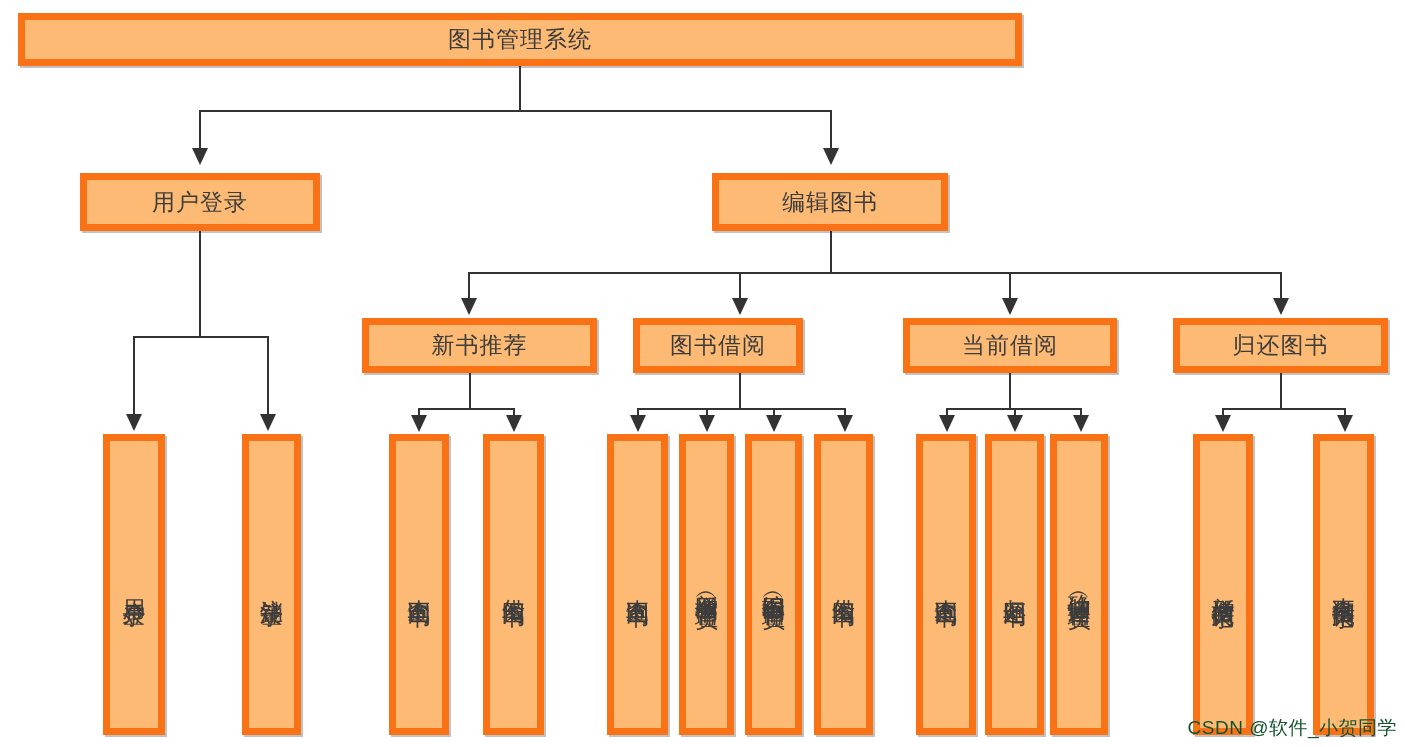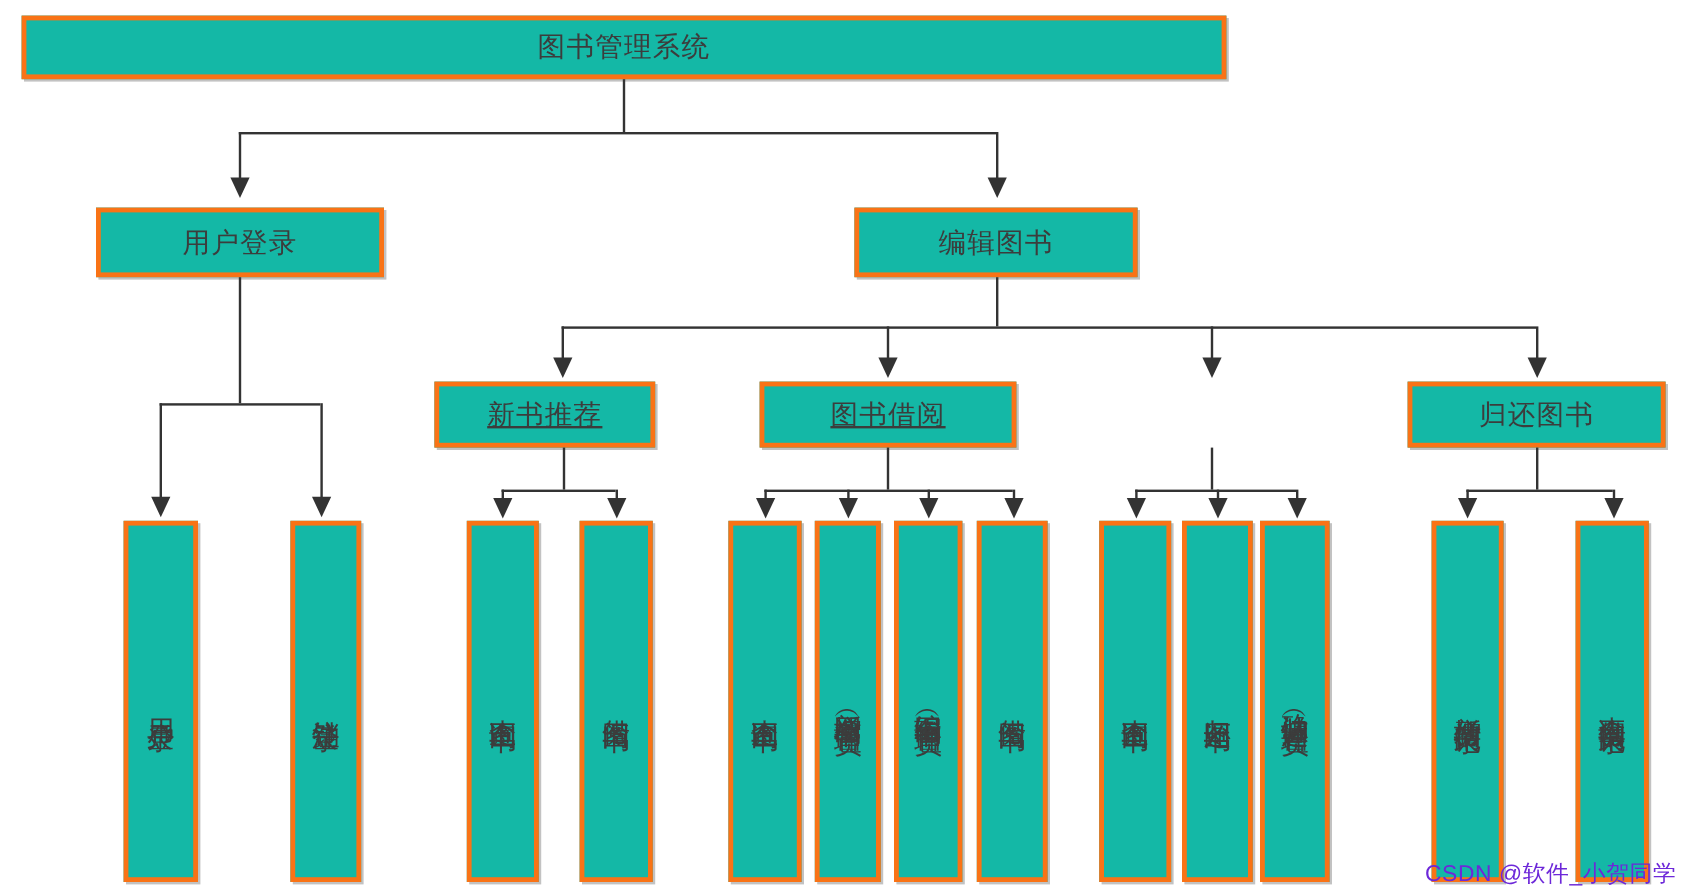--- a/index.html
+++ b/index.html
@@ -13,22 +13,22 @@
   #canvas {
     position: relative;
     width: 1405px;
     height: 747px;
     background: #ffffff;
     overflow: hidden;
   }
   .node {
     position: absolute;
     box-sizing: border-box;
-    border: 4px solid #f97316;
-    background: #14b8a6;
+    border: 7px solid #f97316;
+    background: #fdba74;
     display: flex;
     align-items: center;
     justify-content: center;
     color: #3c3c3c;
     box-shadow: 2px 2px 0 rgba(120,120,120,0.45);
   }
   .node.h {
     font-size: 23px;
     letter-spacing: 1px;
     white-space: nowrap;
@@ -65,21 +65,21 @@
     height: 0;
     border-left: 8px solid transparent;
     border-right: 8px solid transparent;
     border-top: 17px solid #333333;
   }
   #watermark {
     position: absolute;
     right: 8px;
     bottom: 6px;
     font-size: 19px;
-    color: #6d28d9;
+    color: #14532d;
     white-space: nowrap;
     letter-spacing: 0.5px;
   }
 </style>
 </head>
 <body>
 
 <div id="canvas">
 
   <div class="node h" id="node-root" style="left: 18px; top: 13px; width: 1004px; height: 53px;">
@@ -113,25 +113,28 @@
   <div class="line h" style="left:468px; top:272px; width:812px;"></div>
   <div class="line v" style="left:468px; top:272px; height:28px;"></div>
   <div class="arrow" style="left:461px; top:298px;"></div>
   <div class="line v" style="left:739px; top:272px; height:28px;"></div>
   <div class="arrow" style="left:732px; top:298px;"></div>
   <div class="line v" style="left:1009px; top:272px; height:28px;"></div>
   <div class="arrow" style="left:1002px; top:298px;"></div>
   <div class="line v" style="left:1280px; top:272px; height:28px;"></div>
   <div class="arrow" style="left:1273px; top:298px;"></div>
 
-  <div class="node h" id="node-l2-0" style="left: 362px; top: 318px; width: 184px; height: 55px; text-decoration: underline;">
+  <div class="node h" id="node-l2-0" style="left: 362px; top: 318px; width: 235px; height: 55px;">
     <span>新书推荐</span>
   </div>
-  <div class="node h" id="node-l2-1" style="left: 633px; top: 318px; width: 214px; height: 55px; text-decoration: underline;">
+  <div class="node h" id="node-l2-1" style="left: 633px; top: 318px; width: 170px; height: 55px;">
     <span>图书借阅</span>
+  </div>
+  <div class="node h" id="node-l2-2" style="left: 903px; top: 318px; width: 214px; height: 55px;">
+    <span>当前借阅</span>
   </div>
   <div class="node h" id="node-l2-3" style="left: 1173px; top: 318px; width: 215px; height: 55px;">
     <span>归还图书</span>
   </div>
 
   <div class="line v" style="left:469px; top:373px; height:35px;"></div>
   <div class="line h" style="left:418px; top:408px; width:95px;"></div>
   <div class="line v" style="left:418px; top:408px; height:10px;"></div>
   <div class="arrow" style="left:411px; top:415px;"></div>
   <div class="line v" style="left:513px; top:408px; height:10px;"></div>

